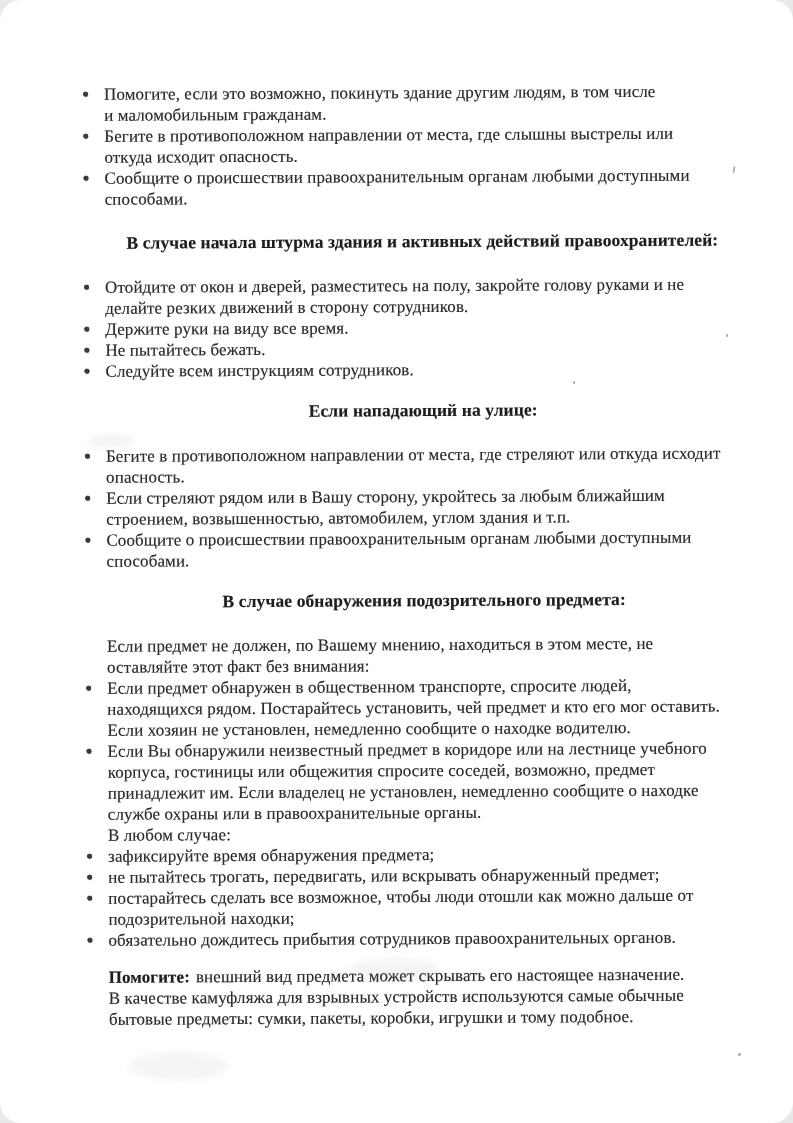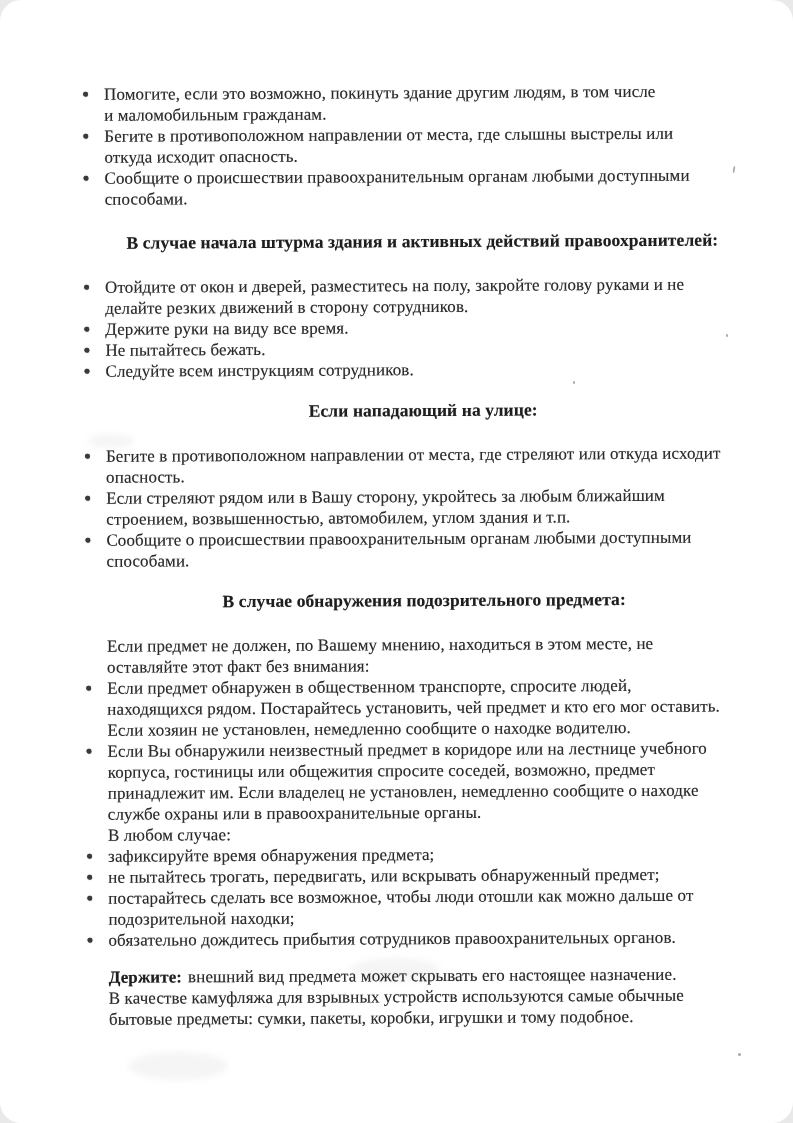--- a/index.html
+++ b/index.html
@@ -189,21 +189,21 @@
           </div>
         </div>
         <div class="bullet-item">
           <span class="bullet-dot"></span>
           <div class="bullet-text">
             <div class="line">обязательно дождитесь прибытия сотрудников правоохранительных органов.</div>
           </div>
         </div>
       </div>
       <div class="note">
-        <div class="line"><span class="note-lead">Держите:</span><span>внешний вид предмета может скрывать его настоящее назначение.</span></div>
+        <div class="line"><span class="note-lead">Помогите:</span><span>внешний вид предмета может скрывать его настоящее назначение.</span></div>
         <div class="line">В качестве камуфляжа для взрывных устройств используются самые обычные</div>
         <div class="line">бытовые предметы: сумки, пакеты, коробки, игрушки и тому подобное.</div>
       </div>
     </div>
 
   <div class="speck" style="left:733px; top:166px; width:2px; height:7px; transform:rotate(8deg);"></div>
   <div class="speck" style="left:726px; top:334px; width:2px; height:3px;"></div>
   <div class="speck" style="left:573px; top:381px; width:2px; height:3px;"></div>
   <div class="speck" style="left:738px; top:1053px; width:3px; height:3px;"></div>
   <div class="smudge" style="left:350px; top:958px; width:90px; height:24px;"></div>

